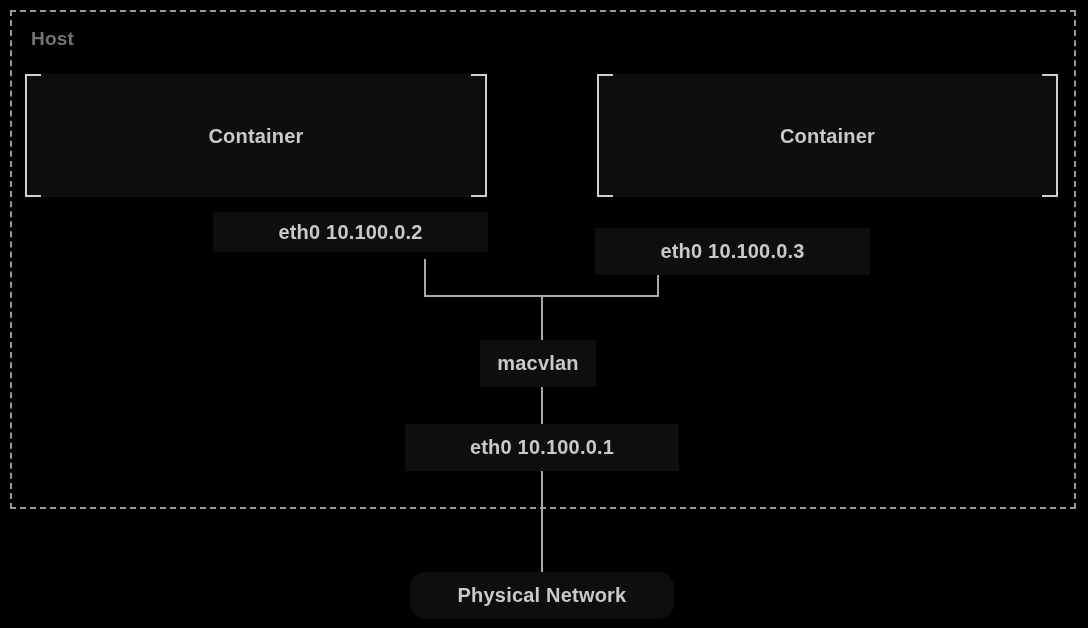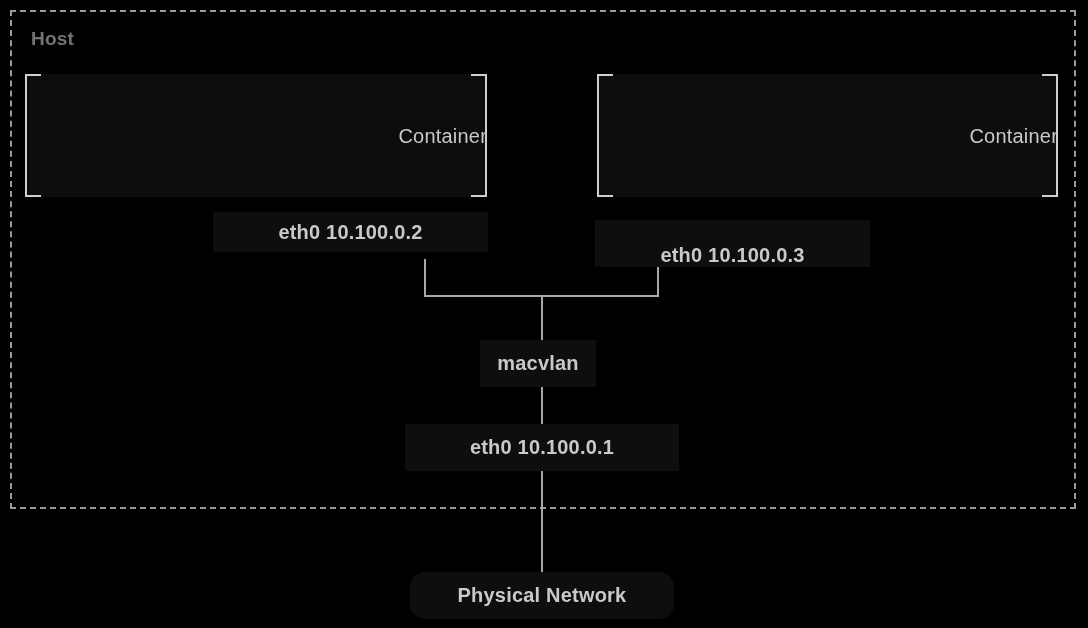--- a/index.html
+++ b/index.html
@@ -65,23 +65,23 @@
   .container-node .bracket.right {
     right: 0;
     border-right: 2px solid #cfcfcf;
   }
   .container-node .node-label {
     position: absolute;
     left: 0;
     right: 0;
     top: 50%;
     transform: translateY(-50%);
-    text-align: right;
+    text-align: center;
     font-size: 20px;
-    font-weight: normal;
+    font-weight: bold;
     color: #c9c9c9;
     letter-spacing: 0.2px;
   }
 
   
   .box-node {
     position: absolute;
     background: #0e0e0e;
     box-sizing: border-box;
     display: flex;
@@ -135,21 +135,21 @@
   <div class="edge v" style="left:541px; top:295px; height:93px;"></div>
 
   <div class="edge v" style="left:541px; top:387px; height:40px;"></div>
 
   <div class="edge v" style="left:541px; top:471px; height:103px;"></div>
 
   <div class="box-node" style="left:213px; top:212px; width:275px; height:40px;">
     <span class="node-label">eth0 10.100.0.2</span>
   </div>
 
-  <div class="box-node" style="left:595px; top:220px; width:275px; height:47px;align-items:flex-end;">
+  <div class="box-node" style="left:595px; top:228px; width:275px; height:47px;">
     <span class="node-label">eth0 10.100.0.3</span>
   </div>
 
   <div class="box-node" style="left:480px; top:340px; width:116px; height:47px;">
     <span class="node-label">macvlan</span>
   </div>
 
   <div class="box-node" style="left:405px; top:424px; width:274px; height:47px;">
     <span class="node-label">eth0 10.100.0.1</span>
   </div>

